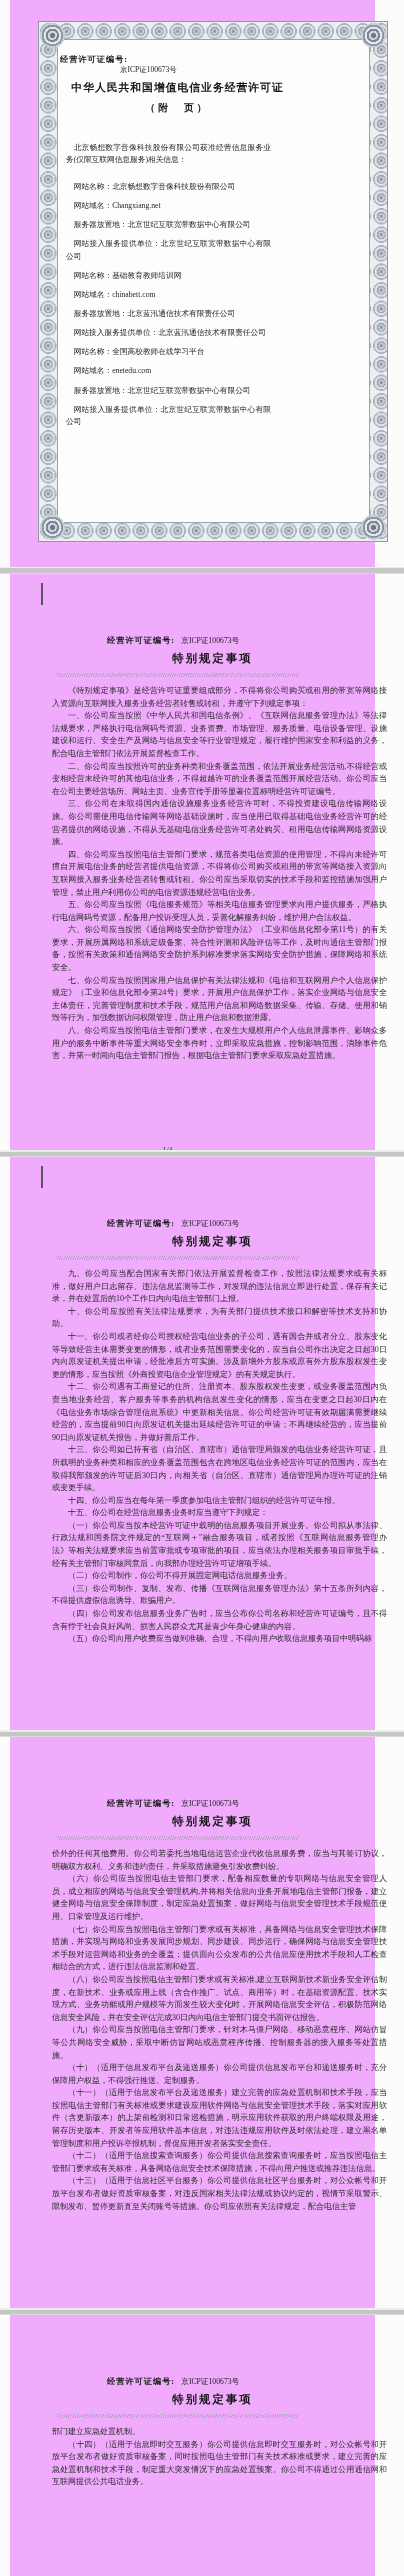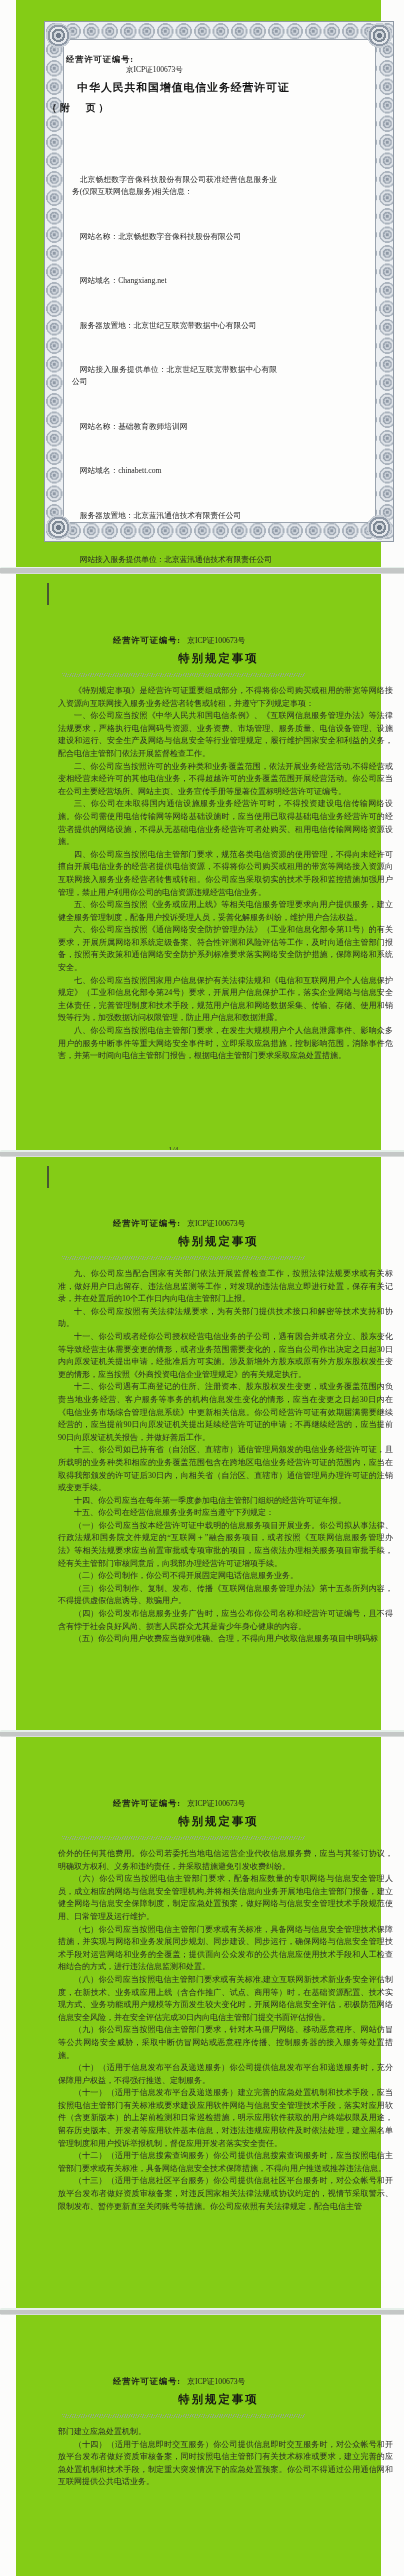--- a/index.html
+++ b/index.html
@@ -2,21 +2,21 @@
 <html style="font-size:8.2px"><head>
 <meta charset="utf-8">
 <style>
   * { margin:0; padding:0; box-sizing:border-box; }
   html,body { background:#fcfcfb; }
   body { font-family:"Liberation Serif","DejaVu Serif",serif; color:#2b2b2b; }
 
   .canvas { position:relative; width:405px; height:2873px; background:#fcfcfb; overflow:hidden; }
 
   
-  .page { position:absolute; left:16px; width:365px; background:#84cc16; }
+  .page { position:absolute; left:10px; width:365px; background:#f0abfc; }
   .page-cert  { top:0;    height:567px; }
   .page-prov2 { top:574px; height:578px; }
   .page-prov3 { top:1157px; height:575px; }
   .page-prov4 { top:1737px; height:573px; }
   .page-prov5 { top:2315px; height:558px; }
 
   
   .sep { position:absolute; left:0; width:405px; height:7.2px;
          background:linear-gradient(#e6f0ea 0 1.5px,#c4c7c6 1.5px 5.7px,#dadcdb 5.7px 7.2px);
          border-radius:1.5px; }
@@ -37,24 +37,24 @@
                #6f7a88 0 2.6px,#cfd5db 2.6px 4.6px,#7d8894 4.6px 6.7px,
                #e4e7eb 6.7px 8.8px,#8f99a6 8.8px 10.8px,#c9cfd6 10.8px 12.4px,transparent 12.4px); }
   .corner.tl { left:-1px; top:-1px; }   .corner.tr { right:-1px; top:-1px; }
   .corner.bl { left:-1px; bottom:-1px; } .corner.br { right:-1px; bottom:-1px; }
 
   
   .cert-lic-label { position:absolute; left:50px;  top:54px; font-size:8.2px; font-weight:bold; letter-spacing:1px; color:#1c1c1c; }
   .cert-lic-num   { position:absolute; left:110px; top:65px; font-size:7.5px; color:#222; }
   .cert-title    { position:absolute; left:31px; top:81px; width:273px; text-align:center;
                    font-size:10.8px; font-weight:bold; letter-spacing:1px; color:#161616; }
-  .cert-subtitle { position:absolute; left:31px; top:102px; width:273px; 
+  .cert-subtitle { position:absolute; left:31px; top:102px; width:273px; text-align:center;
                    font-size:9.8px; font-weight:bold; letter-spacing:3.1px; color:#161616; }
   .cert-body { position:absolute; left:56px; top:142px; width:205px; }
-  .cert-body p { font-size:7.7px; line-height:12.4px; text-indent:7.7px; text-align:justify; color:#262626;margin-top:32px; }
+  .cert-body p { font-size:7.7px; line-height:12.4px; text-indent:7.7px; text-align:justify; color:#262626; }
   .cert-intro { margin-bottom:14.4px; }
   .cert-body p.site-line { margin-bottom:6.7px; }
 
   
   .lic-line { position:absolute; left:50px; top:61px; white-space:nowrap;padding-left:47px; }
   .lic-line .lbl { font-size:8.2px; font-weight:bold; letter-spacing:1px; color:#1c1c1c; }
   .lic-line .num { font-size:7.7px; margin-left:4.1px; color:#222; }
   .prov-title { position:absolute; left:0; top:77px; width:405px; text-align:center;
                 font-size:11.3px; font-weight:bold; letter-spacing:2.1px; color:#161616; }
   .zigzag { position:absolute; left:46px; top:99px; width:243px; height:3.6px; opacity:.75;
@@ -113,21 +113,21 @@
       <span class="num">京ICP证100673号</span>
     </div>
     <h2 class="prov-title">特别规定事项</h2>
     <div class="zigzag"></div>
     <div class="prov-body">
       <p>《特别规定事项》是经营许可证重要组成部分，不得将你公司购买或租用的带宽等网络接入资源向互联网接入服务业务经营者转售或转租，并遵守下列规定事项：</p>
       <p>一、你公司应当按照《中华人民共和国电信条例》、《互联网信息服务管理办法》等法律法规要求，严格执行电信网码号资源、业务资费、市场管理、服务质量、电信设备管理、设施建设和运行、安全生产及网络与信息安全等行业管理规定，履行维护国家安全和利益的义务，配合电信主管部门依法开展监督检查工作。</p>
       <p>二、你公司应当按照许可的业务种类和业务覆盖范围，依法开展业务经营活动,不得经营或变相经营未经许可的其他电信业务，不得超越许可的业务覆盖范围开展经营活动。你公司应当在公司主要经营场所、网站主页、业务宣传手册等显著位置标明经营许可证编号。</p>
       <p>三、你公司在未取得国内通信设施服务业务经营许可时，不得投资建设电信传输网络设施。你公司需使用电信传输网等网络基础设施时，应当使用已取得基础电信业务经营许可的经营者提供的网络设施，不得从无基础电信业务经营许可者处购买、租用电信传输网网络资源设施。</p>
       <p>四、你公司应当按照电信主管部门要求，规范各类电信资源的使用管理，不得向未经许可擅自开展电信业务的经营者提供电信资源，不得将你公司购买或租用的带宽等网络接入资源向互联网接入服务业务经营者转售或转租。你公司应当采取切实的技术手段和监控措施加强用户管理，禁止用户利用你公司的电信资源违规经营电信业务。</p>
-      <p>五、你公司应当按照《业务或应用上线》等相关电信服务管理要求向用户提供服务，建立健全服务管理制度，配备用户投诉受理人员，妥善化解服务纠纷，维护用户合法权益。</p>
+      <p>五、你公司应当按照《电信服务规范》等相关电信服务管理要求向用户提供服务，严格执行电信网码号资源，配备用户投诉受理人员，妥善化解服务纠纷，维护用户合法权益。</p>
       <p>六、你公司应当按照《通信网络安全防护管理办法》（工业和信息化部令第11号）的有关要求，开展所属网络和系统定级备案、符合性评测和风险评估等工作，及时向通信主管部门报备，按照有关政策和通信网络安全防护系列标准要求落实网络安全防护措施，保障网络和系统安全。</p>
       <p>七、你公司应当按照国家用户信息保护有关法律法规和《电信和互联网用户个人信息保护规定》（工业和信息化部令第24号）要求，开展用户信息保护工作，落实企业网络与信息安全主体责任，完善管理制度和技术手段，规范用户信息和网络数据采集、传输、存储、使用和销毁等行为，加强数据访问权限管理，防止用户信息和数据泄露。</p>
       <p>八、你公司应当按照电信主管部门要求，在发生大规模用户个人信息泄露事件、影响众多用户的服务中断事件等重大网络安全事件时，立即采取应急措施，控制影响范围，消除事件危害，并第一时间向电信主管部门报告，根据电信主管部门要求采取应急处置措施。</p>
     </div>
     <div class="pagenum">1/4</div>
   </section>
 
   <div class="sep sep2"></div>
 
   <section class="page page-prov3">

